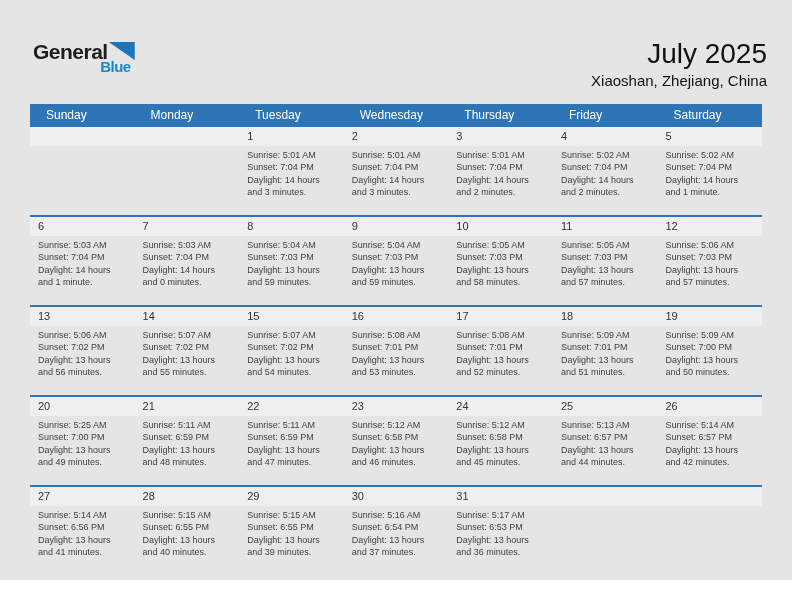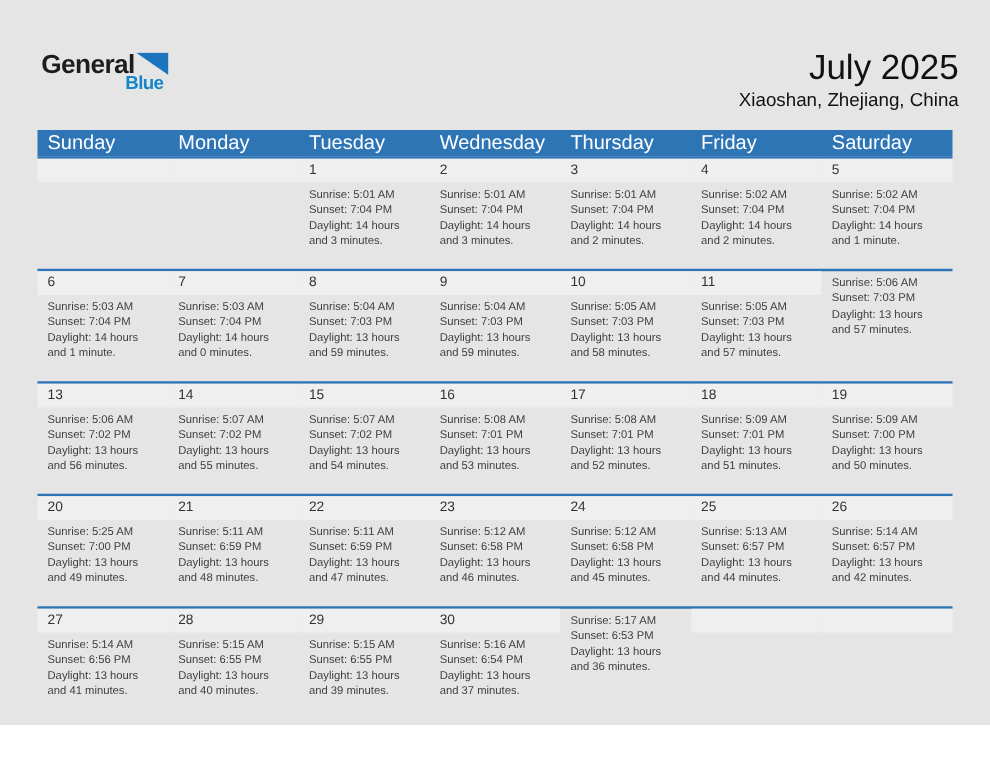--- a/index.html
+++ b/index.html
@@ -29,21 +29,21 @@
   
   .titles { position:absolute; right:25px; top:38px; text-align:right; }
   .title { font-size:28px; color:#111111; font-weight:400; }
   .subtitle { font-size:15px; color:#111111; margin-top:2px; }
   
   .calendar { position:absolute; left:30px; top:104px; width:732px; }
   .weekday-row {
     display:flex; background:#2e75b6; height:21px; align-items:center;
   }
   .weekday {
-    flex:1 1 0; color:#ffffff; font-size:16px; padding-left:8px;
+    flex:1 1 0; color:#ffffff; font-size:12px; padding-left:16px;
     white-space:nowrap; overflow:hidden;
   }
   .week-row {
     display:flex; border-top:2px solid #2e75b6; height:90px;
   }
   .day-cell { flex:1 1 0; display:flex; flex-direction:column; min-width:0; }
   .day-num {
     height:19px; background:#efefef; font-size:11px; color:#333333;
     padding:3px 0 0 8px;
   }
@@ -185,20 +185,21 @@
           <div class="day-cell">
             <div class="day-num">11</div>
             <div class="day-info">
               <div>Sunrise: 5:05 AM</div>
               <div>Sunset: 7:03 PM</div>
               <div>Daylight: 13 hours</div>
               <div>and 57 minutes.</div>
             </div>
           </div>
           <div class="day-cell">
+            <div class="day-num">12</div>
             <div class="day-info">
               <div>Sunrise: 5:06 AM</div>
               <div>Sunset: 7:03 PM</div>
               <div>Daylight: 13 hours</div>
               <div>and 57 minutes.</div>
             </div>
           </div>
         </div>
         <div class="week-row">
           <div class="day-cell">
@@ -361,20 +362,21 @@
           <div class="day-cell">
             <div class="day-num">30</div>
             <div class="day-info">
               <div>Sunrise: 5:16 AM</div>
               <div>Sunset: 6:54 PM</div>
               <div>Daylight: 13 hours</div>
               <div>and 37 minutes.</div>
             </div>
           </div>
           <div class="day-cell">
+            <div class="day-num">31</div>
             <div class="day-info">
               <div>Sunrise: 5:17 AM</div>
               <div>Sunset: 6:53 PM</div>
               <div>Daylight: 13 hours</div>
               <div>and 36 minutes.</div>
             </div>
           </div>
           <div class="day-cell">
             <div class="day-num"></div>
             <div class="day-info"></div>

